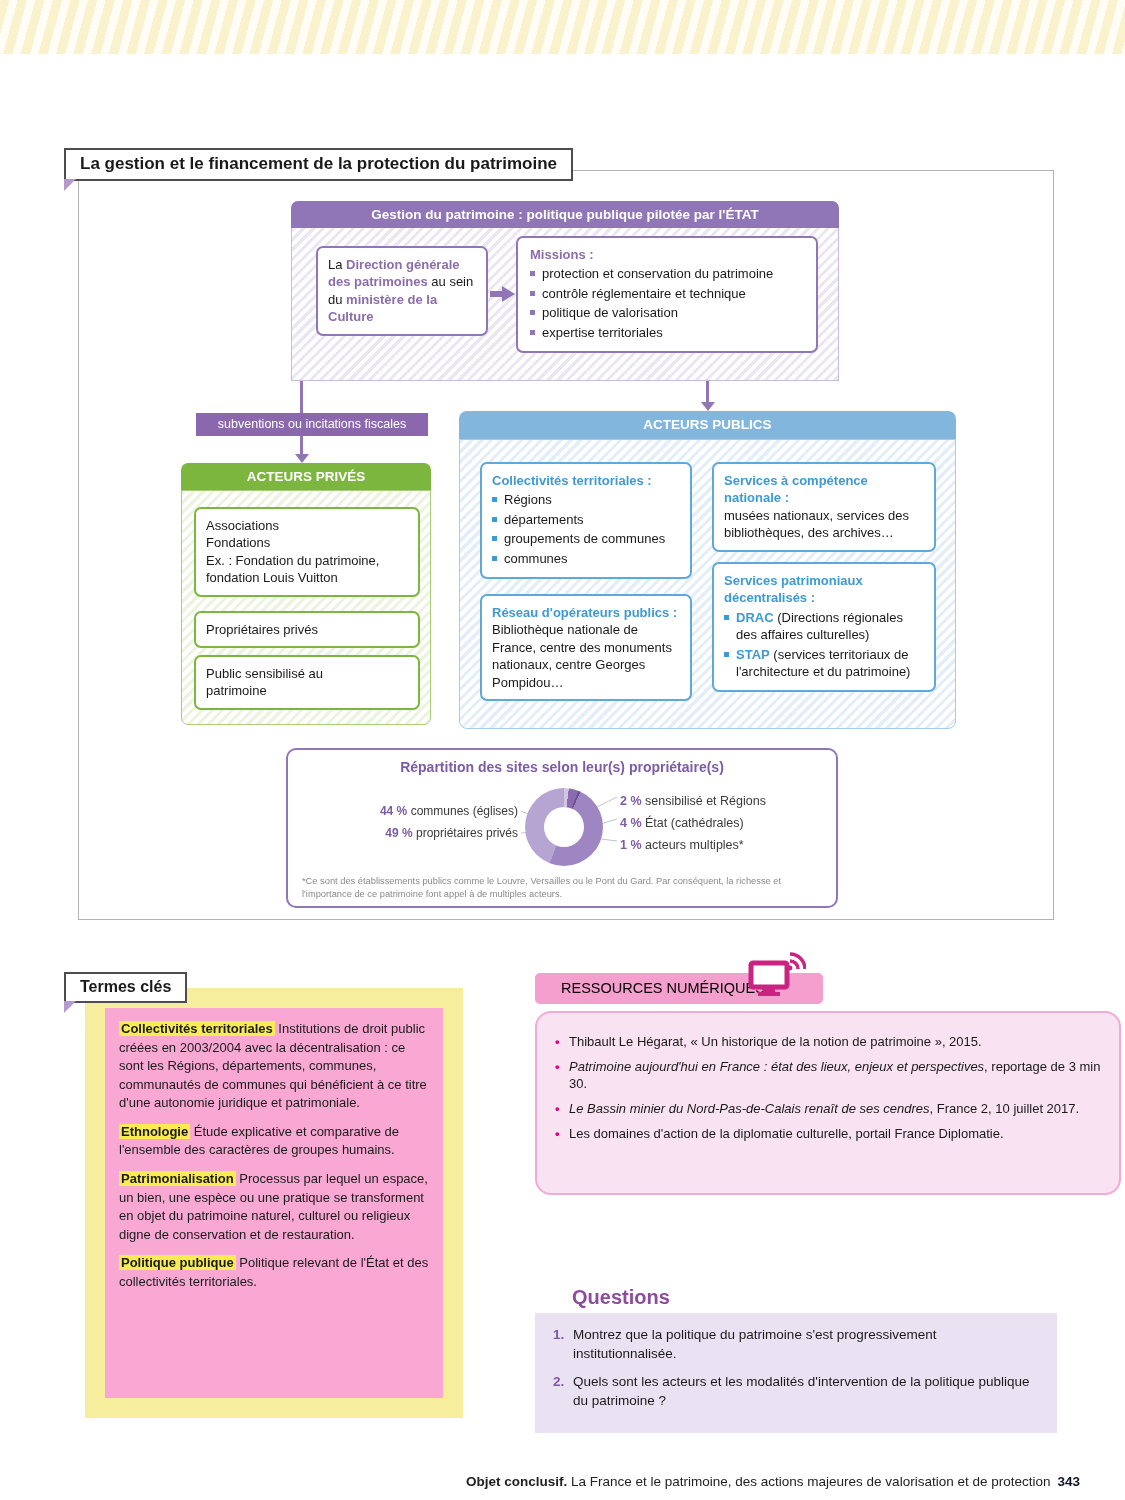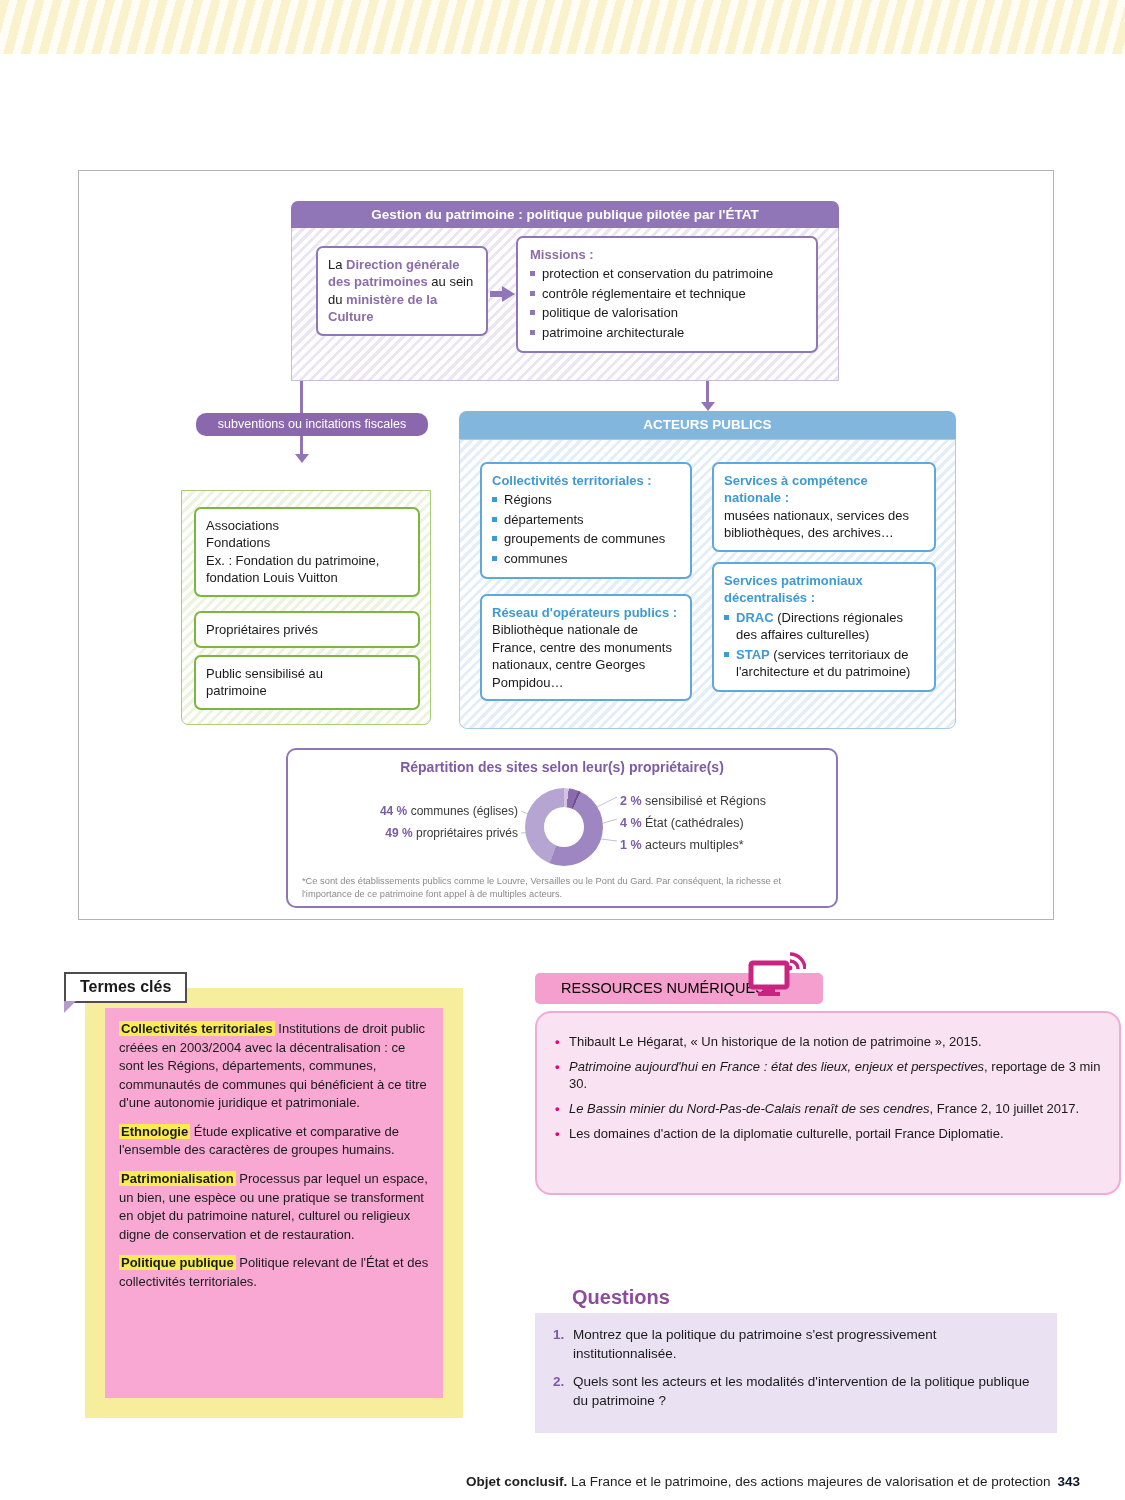--- a/index.html
+++ b/index.html
@@ -53,21 +53,21 @@
   .vline { position:absolute; width:3px; background:#9076b6; }
   .arrD  { position:absolute; width:0; height:0; border-left:7px solid transparent;
     border-right:7px solid transparent; border-top:9px solid #9076b6; }
   #vl-1 { left:221px; top:210px; height:32px; }
   #vl-2 { left:221px; top:265px; height:19px; }
   #ah-1 { left:216px; top:283px; }
   #vl-3 { left:627px; top:210px; height:22px; }
   #ah-2 { left:622px; top:231px; }
 
   #subv-label { position:absolute; left:117px; top:242px; width:232px; height:23px; background:#8b68ad;
-    color:#fff; font-size:12.5px; text-align:center; line-height:23px;border-radius:10px; }
+    color:#fff; font-size:12.5px; text-align:center; line-height:23px; }
 
   #prives-header { position:absolute; left:102px; top:292px; width:250px; height:27px; background:#7db63e;
     border-radius:7px 7px 0 0; color:#fff; font-weight:bold; font-size:13.5px; text-align:center; line-height:27px; }
   #prives-body { position:absolute; left:102px; top:319px; width:250px; height:235px;
     background:repeating-linear-gradient(135deg,#ecf4df 0 3px,#fff 3px 7px);
     border:1px solid #a9cc79; border-radius:0 0 7px 7px; }
   #pv-box1 { position:absolute; left:12px; top:16px; width:226px; }
   #pv-box2 { position:absolute; left:12px; top:120px; width:226px; }
   #pv-box3 { position:absolute; left:12px; top:164px; width:226px; padding-right:62px; }
 
@@ -135,31 +135,32 @@
     <div id="gp-hatch">
       <div id="direction-box" class="wbox b-purple">
         <span>La </span><b class="pt">Direction générale des patrimoines</b><span> au sein du </span><b class="pt">ministère de la Culture</b>
       </div>
       <div class="arrR"></div>
       <div id="missions-box" class="wbox b-purple">
         <div class="bt-p">Missions :</div>
         <div class="li"><span class="sq p"></span><span>protection et conservation du patrimoine</span></div>
         <div class="li"><span class="sq p"></span><span>contrôle réglementaire et technique</span></div>
         <div class="li"><span class="sq p"></span><span>politique de valorisation</span></div>
-        <div class="li"><span class="sq p"></span><span>patrimoine architecturale</span></div>
+        <div class="li"><span class="sq p"></span><span>expertise territoriales</span></div>
       </div>
     </div>
 
     <div id="vl-1" class="vline"></div>
     <div id="subv-label">subventions ou incitations fiscales</div>
     <div id="vl-2" class="vline"></div>
     <div id="ah-1" class="arrD"></div>
     <div id="vl-3" class="vline"></div>
     <div id="ah-2" class="arrD"></div>
 
+    <div id="prives-header">ACTEURS PRIVÉS</div>
     <div id="prives-body">
       <div id="pv-box1" class="wbox b-green">
         <div>Associations</div>
         <div>Fondations</div>
         <div>Ex. : Fondation du patrimoine, fondation Louis Vuitton</div>
       </div>
       <div id="pv-box2" class="wbox b-green">Propriétaires privés</div>
       <div id="pv-box3" class="wbox b-green">Public sensibilisé au patrimoine</div>
     </div>
 
@@ -206,20 +207,21 @@
       <div id="dl-right">
         <div><span class="pct">2 %</span><span> sensibilisé et Régions</span></div>
         <div><span class="pct">4 %</span><span> État (cathédrales)</span></div>
         <div><span class="pct">1 %</span><span> acteurs multiples*</span></div>
       </div>
       <div id="repart-foot">*Ce sont des établissements publics comme le Louvre, Versailles ou le Pont du Gard. Par conséquent, la richesse et l'importance de ce patrimoine font appel à de multiples acteurs.</div>
     </div>
 
   </div>
 
+  <div id="main-title-tab" class="tab">La gestion et le financement de la protection du patrimoine</div>
   <div id="termes-tab" class="tab">Termes clés</div>
 
   <div id="termes-frame">
     <div id="termes-inner">
       <div class="term-entry"><span class="term-hl">Collectivités territoriales</span><span> Institutions de droit public créées en 2003/2004 avec la décentralisation : ce sont les Régions, départements, communes, communautés de communes qui bénéficient à ce titre d'une autonomie juridique et patrimoniale.</span></div>
       <div class="term-entry"><span class="term-hl">Ethnologie</span><span> Étude explicative et comparative de l'ensemble des caractères de groupes humains.</span></div>
       <div class="term-entry"><span class="term-hl">Patrimonialisation</span><span> Processus par lequel un espace, un bien, une espèce ou une pratique se transforment en objet du patrimoine naturel, culturel ou religieux digne de conservation et de restauration.</span></div>
       <div class="term-entry"><span class="term-hl">Politique publique</span><span> Politique relevant de l'État et des collectivités territoriales.</span></div>
     </div>
   </div>

